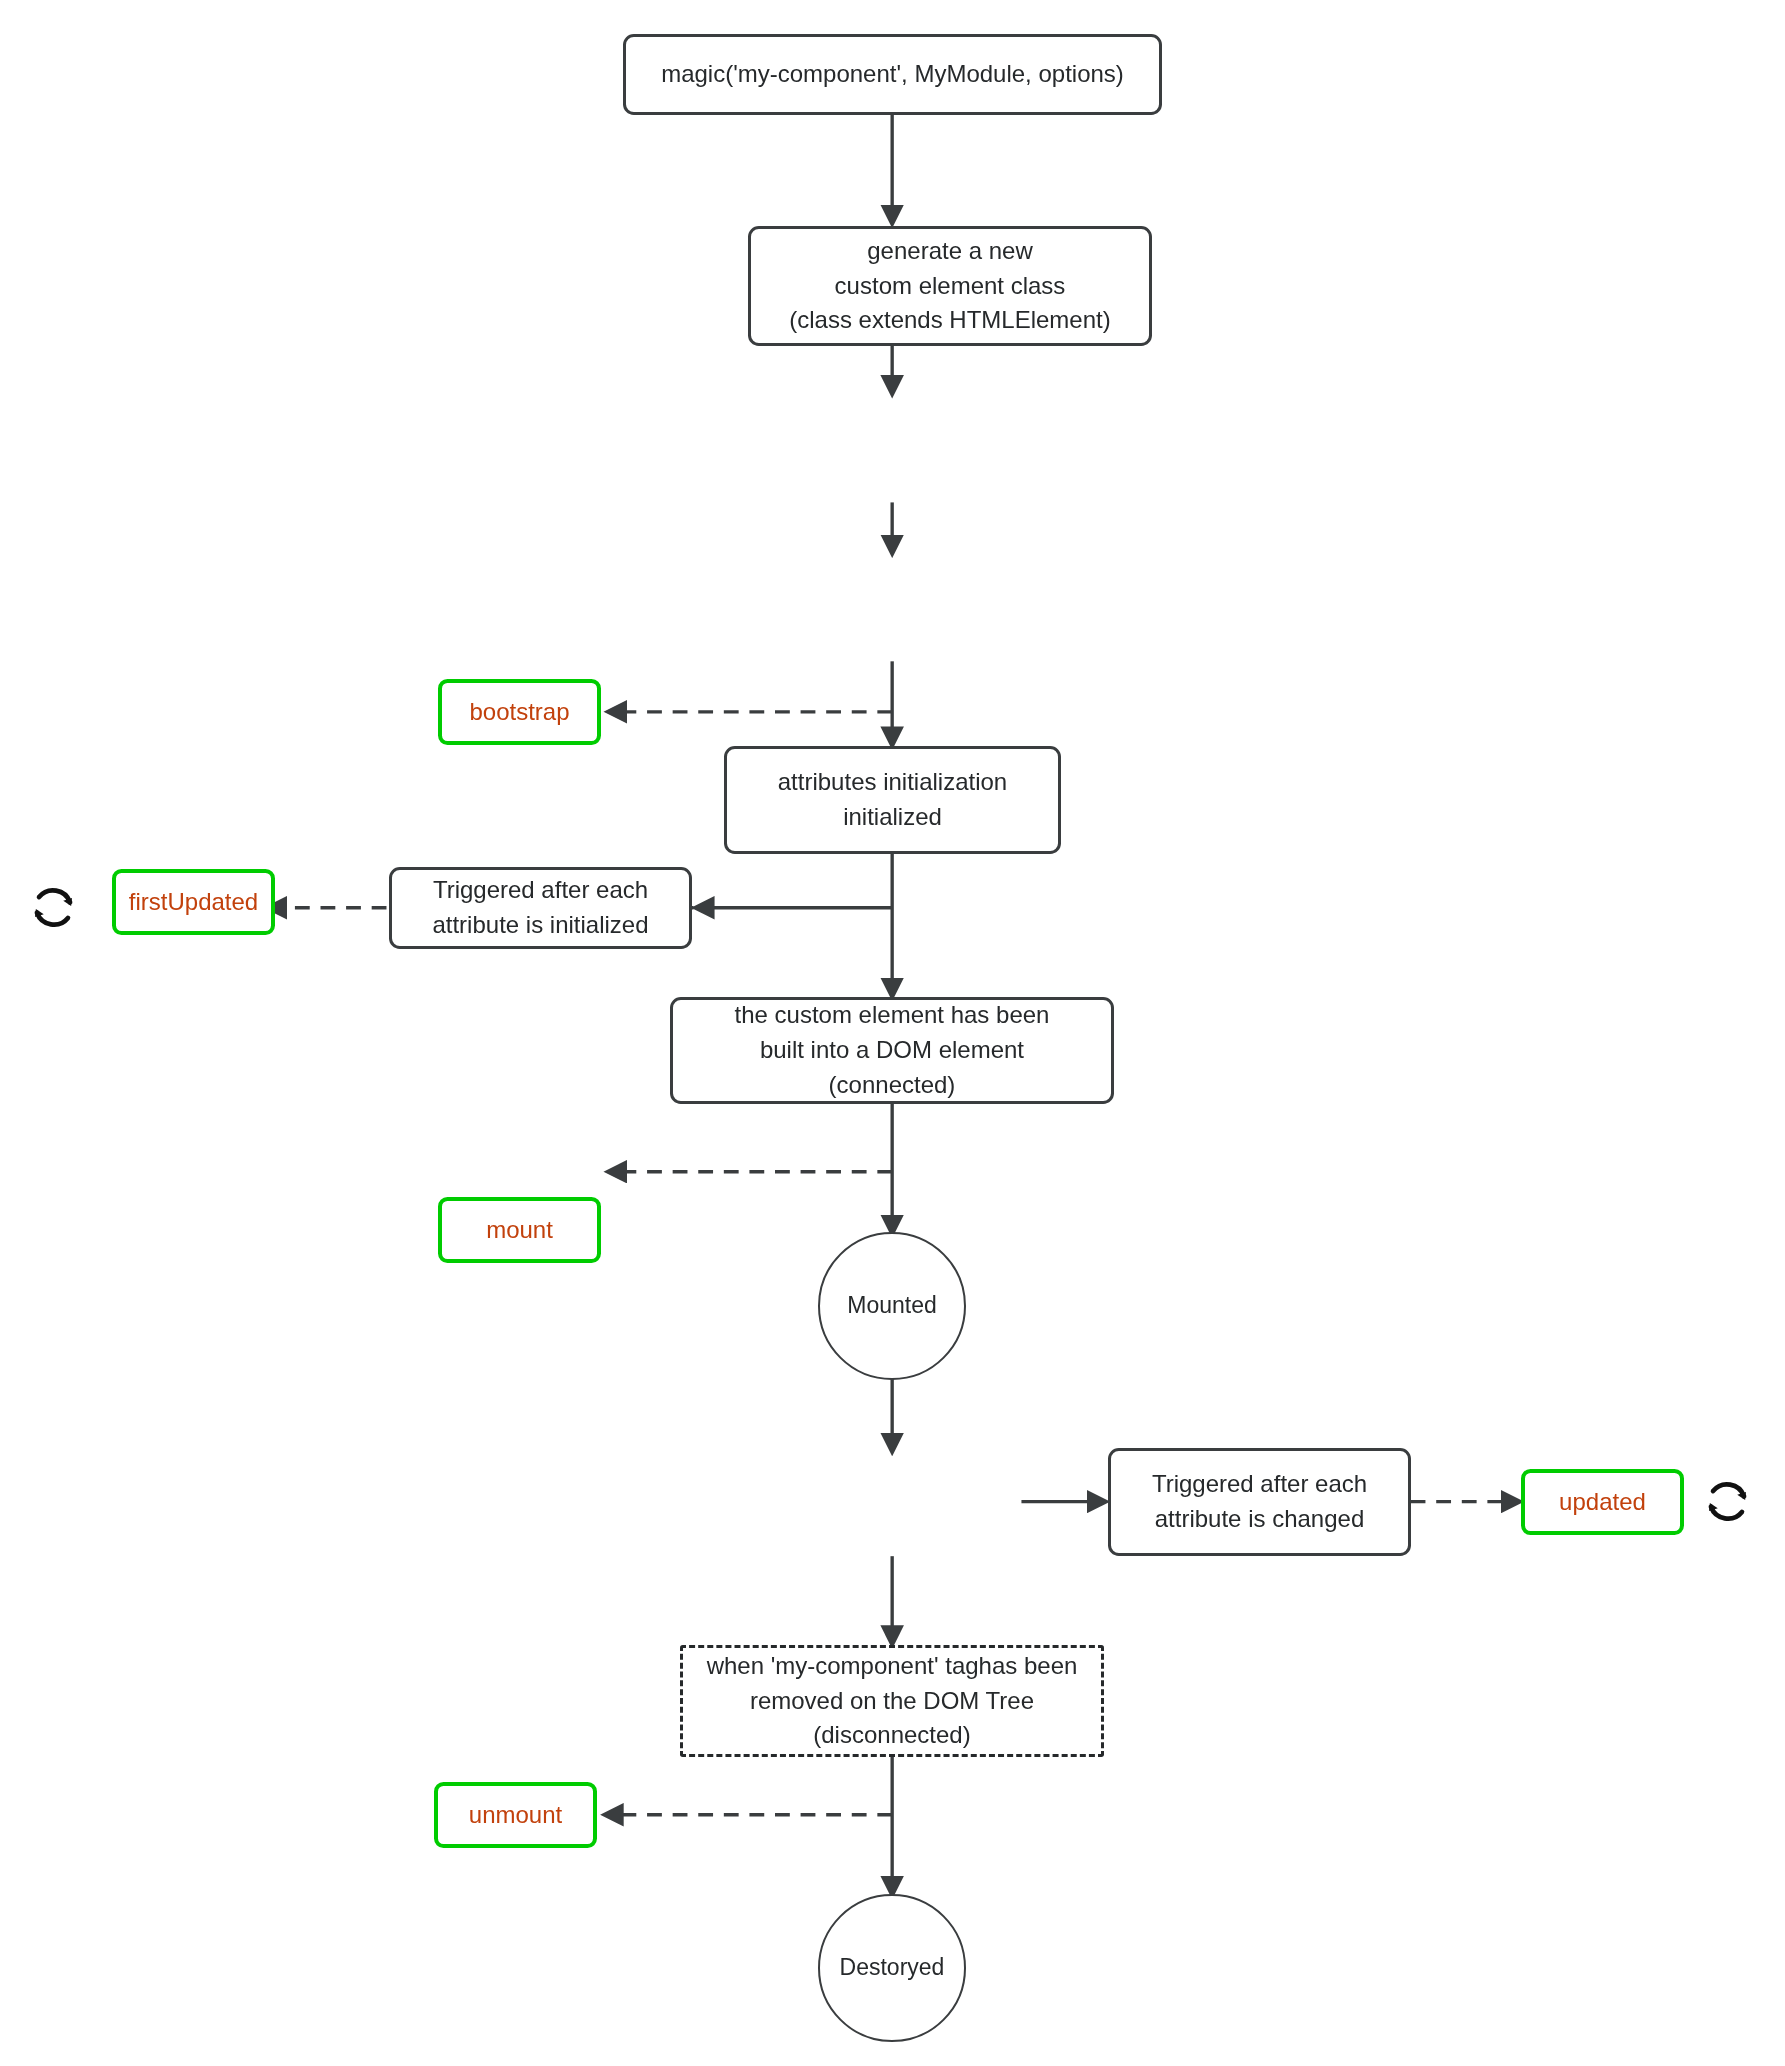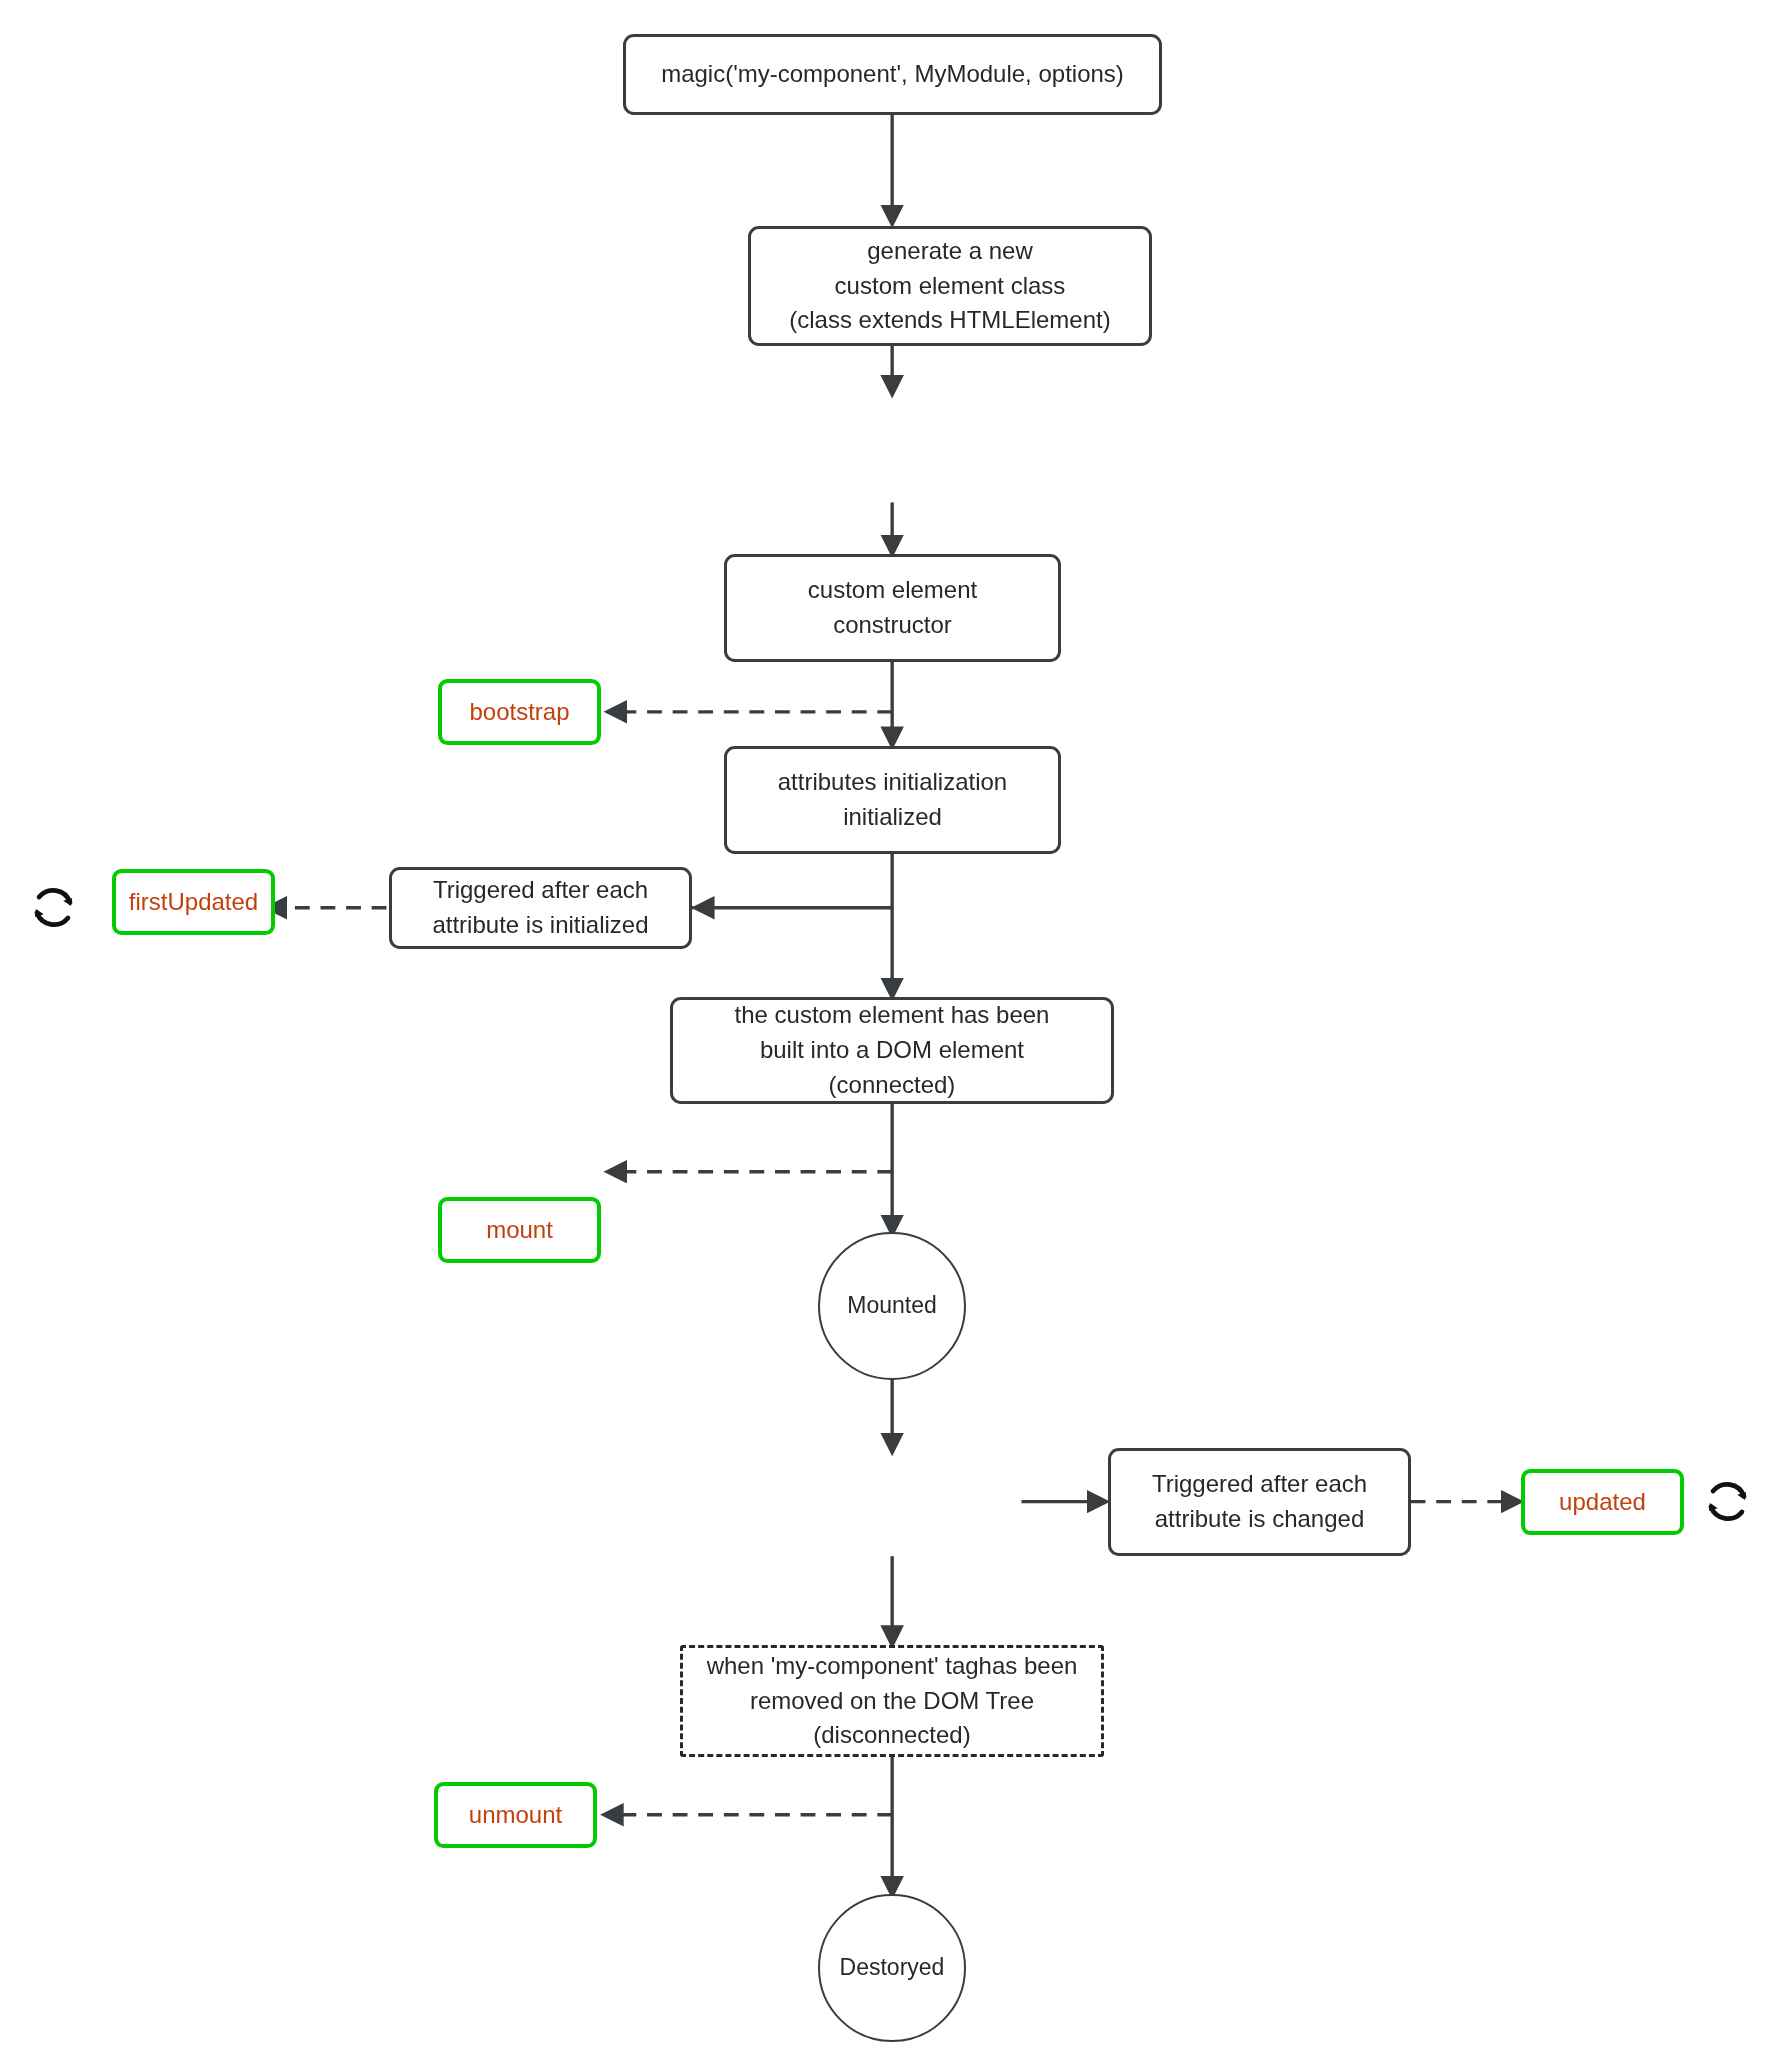--- a/index.html
+++ b/index.html
@@ -111,22 +111,20 @@
     </g>
   </svg>
 
   <div class="node solid" style="left:623px; top:34px; width:539px; height:81px;">magic('my-component', MyModule, options)</div>
 
   <div class="node solid" style="left:712px; top:226px; width:404px; height:120px;margin-left:36px;">generate a new
 custom element class
 (class extends HTMLElement)</div>
 
 
-  <div class="node solid" style="left:724px; top:554px; width:337px; height:108px;">custom element
-constructor</div>
 
   <div class="node hook" style="left:438px; top:679px; width:163px; height:66px;">bootstrap</div>
 
   <div class="node solid" style="left:724px; top:746px; width:337px; height:108px;">attributes initialization
 initialized</div>
 
   <div class="node solid" style="left:389px; top:867px; width:303px; height:82px;">Triggered after each
 attribute is initialized</div>
 
   <div class="node hook" style="left:112px; top:869px; width:163px; height:66px;">firstUpdated</div>

